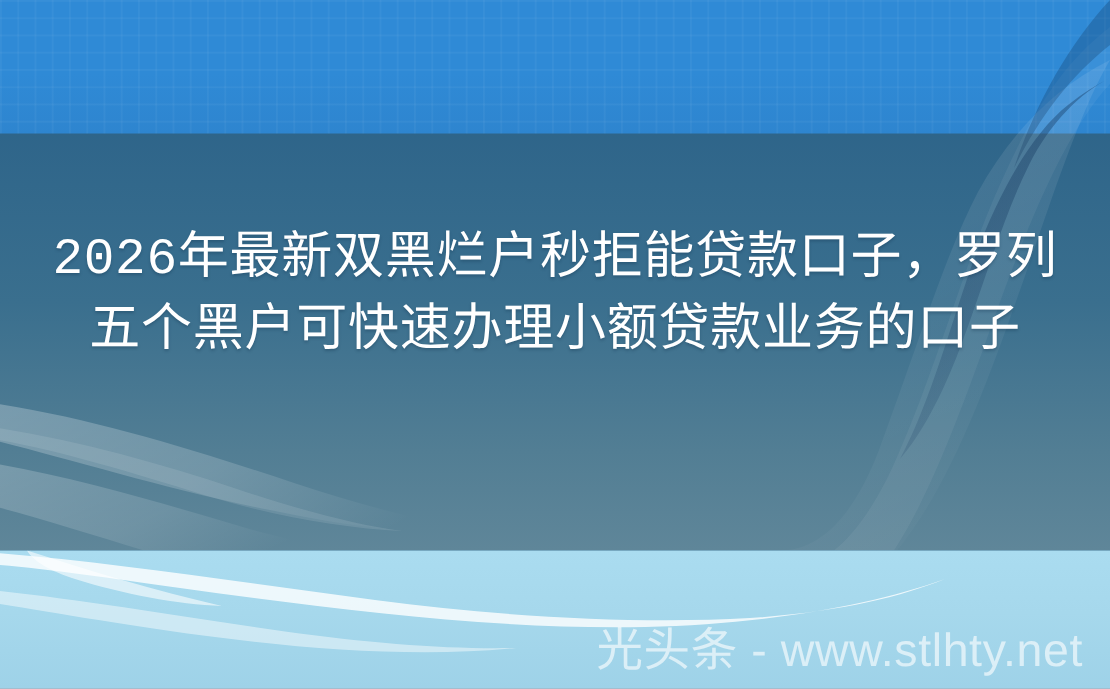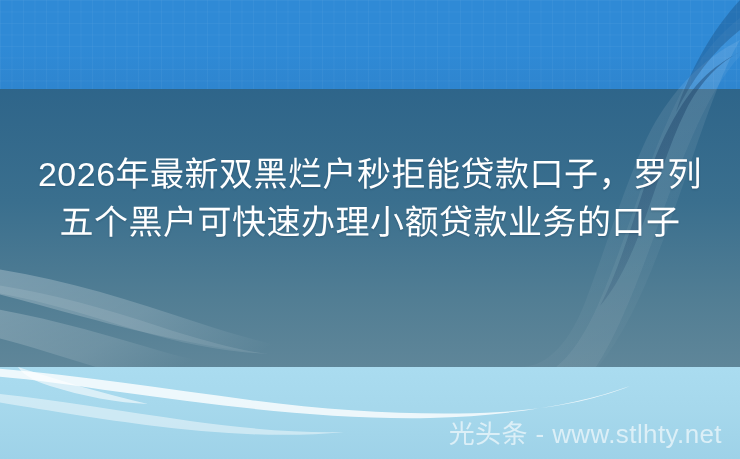--- a/index.html
+++ b/index.html
@@ -85,28 +85,29 @@
     padding: 0 26px;
     box-sizing: border-box;
     text-align: center;
     color: #ffffff;
     font-size: 34px;
     line-height: 48px;
     font-weight: 400;
     letter-spacing: 0.5px;
     white-space: pre-wrap;
     text-shadow: 0 1px 2px rgba(10,40,65,0.28);
+    font-family: Liberation Mono, monospace;
   }
 
   
   .watermark {
     position: absolute;
     right: 18px;
     bottom: 8px;
-    font-size: 26px;
+    font-size: 31px;
     line-height: 34px;
     letter-spacing: 0.4px;
     color: rgba(255,255,255,0.62);
     font-weight: 400;
     white-space: nowrap;
   }
 </style>
 </head>
 <body>
 

